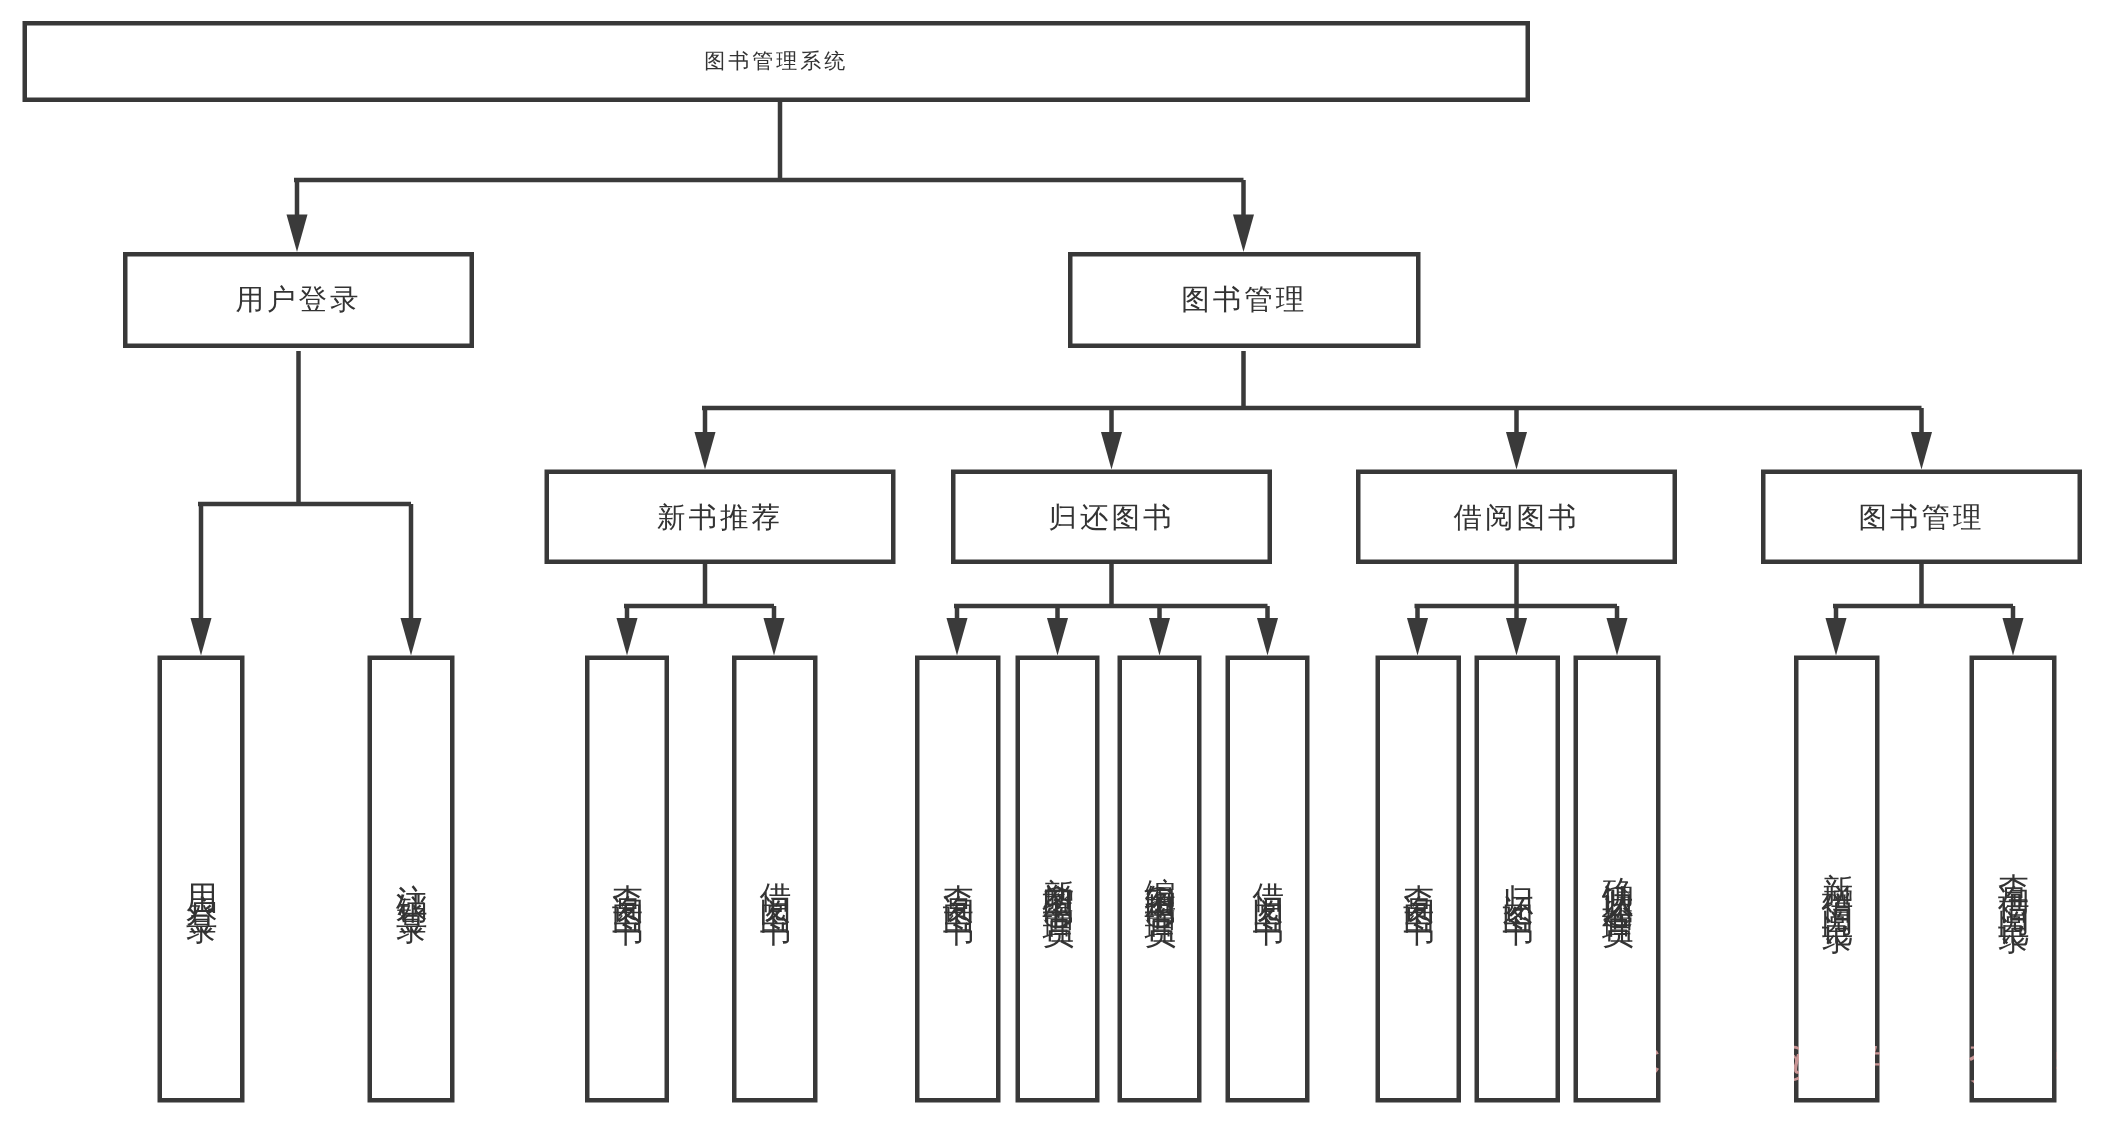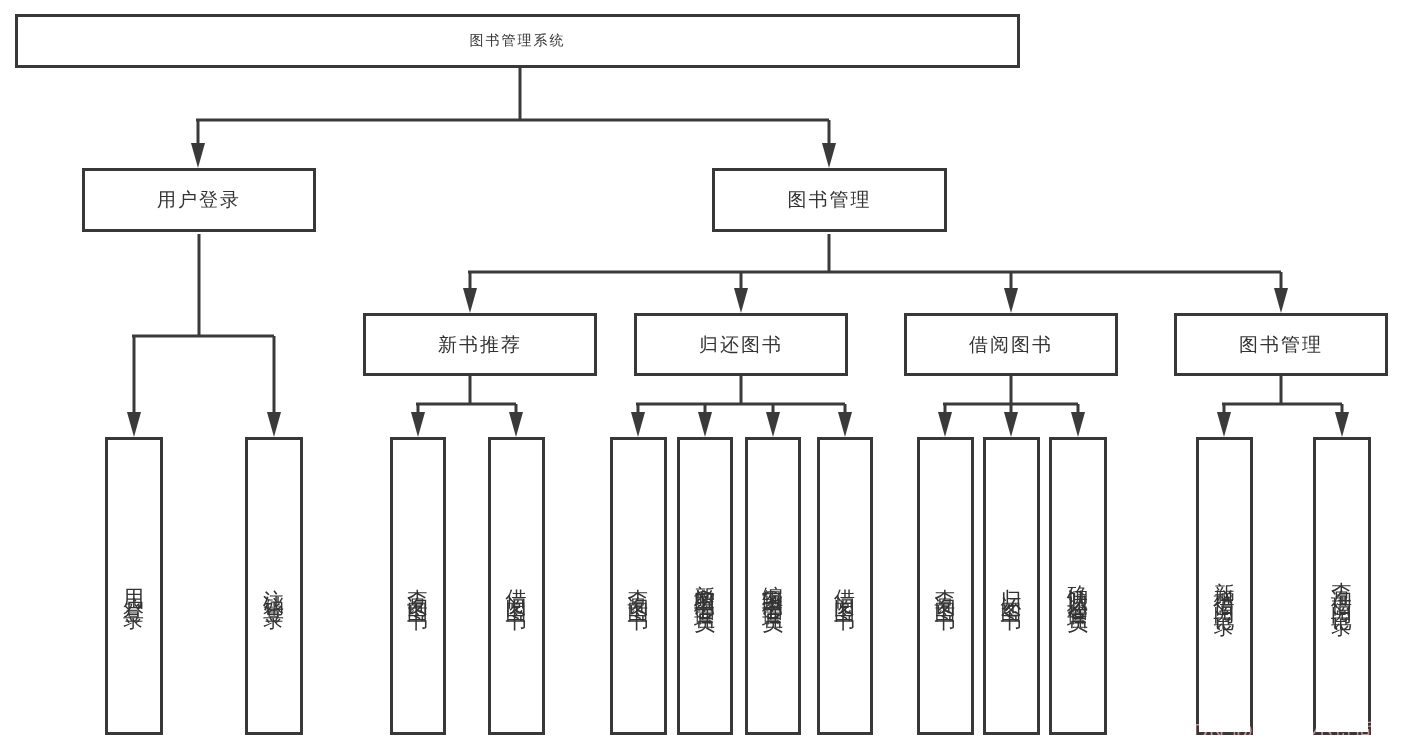--- a/index.html
+++ b/index.html
@@ -18,22 +18,22 @@
   .box.root{font-size:14px;}
   .vbox{
     position:absolute;box-sizing:border-box;
     border:3px solid #383838;background:#ffffff;
     display:flex;align-items:center;justify-content:center;
     writing-mode:vertical-rl;text-orientation:mixed;
     font-size:21px;letter-spacing:7px;line-height:1;
   }
   svg.wires{position:absolute;left:0;top:0;pointer-events:none;}
   .watermark{
-    position:absolute;right:6px;bottom:2px;
-    font-size:21px;letter-spacing:1px;
+    position:absolute;right:6px;bottom:20px;
+    font-size:28px;letter-spacing:1px;
     color:rgba(208,154,154,0.95);
     mix-blend-mode:lighten;
   }
 </style>
 </head>
 <body>
 
 <div class="stage">
 
   <svg class="wires" width="1405" height="747" viewBox="0 0 1405 747">

